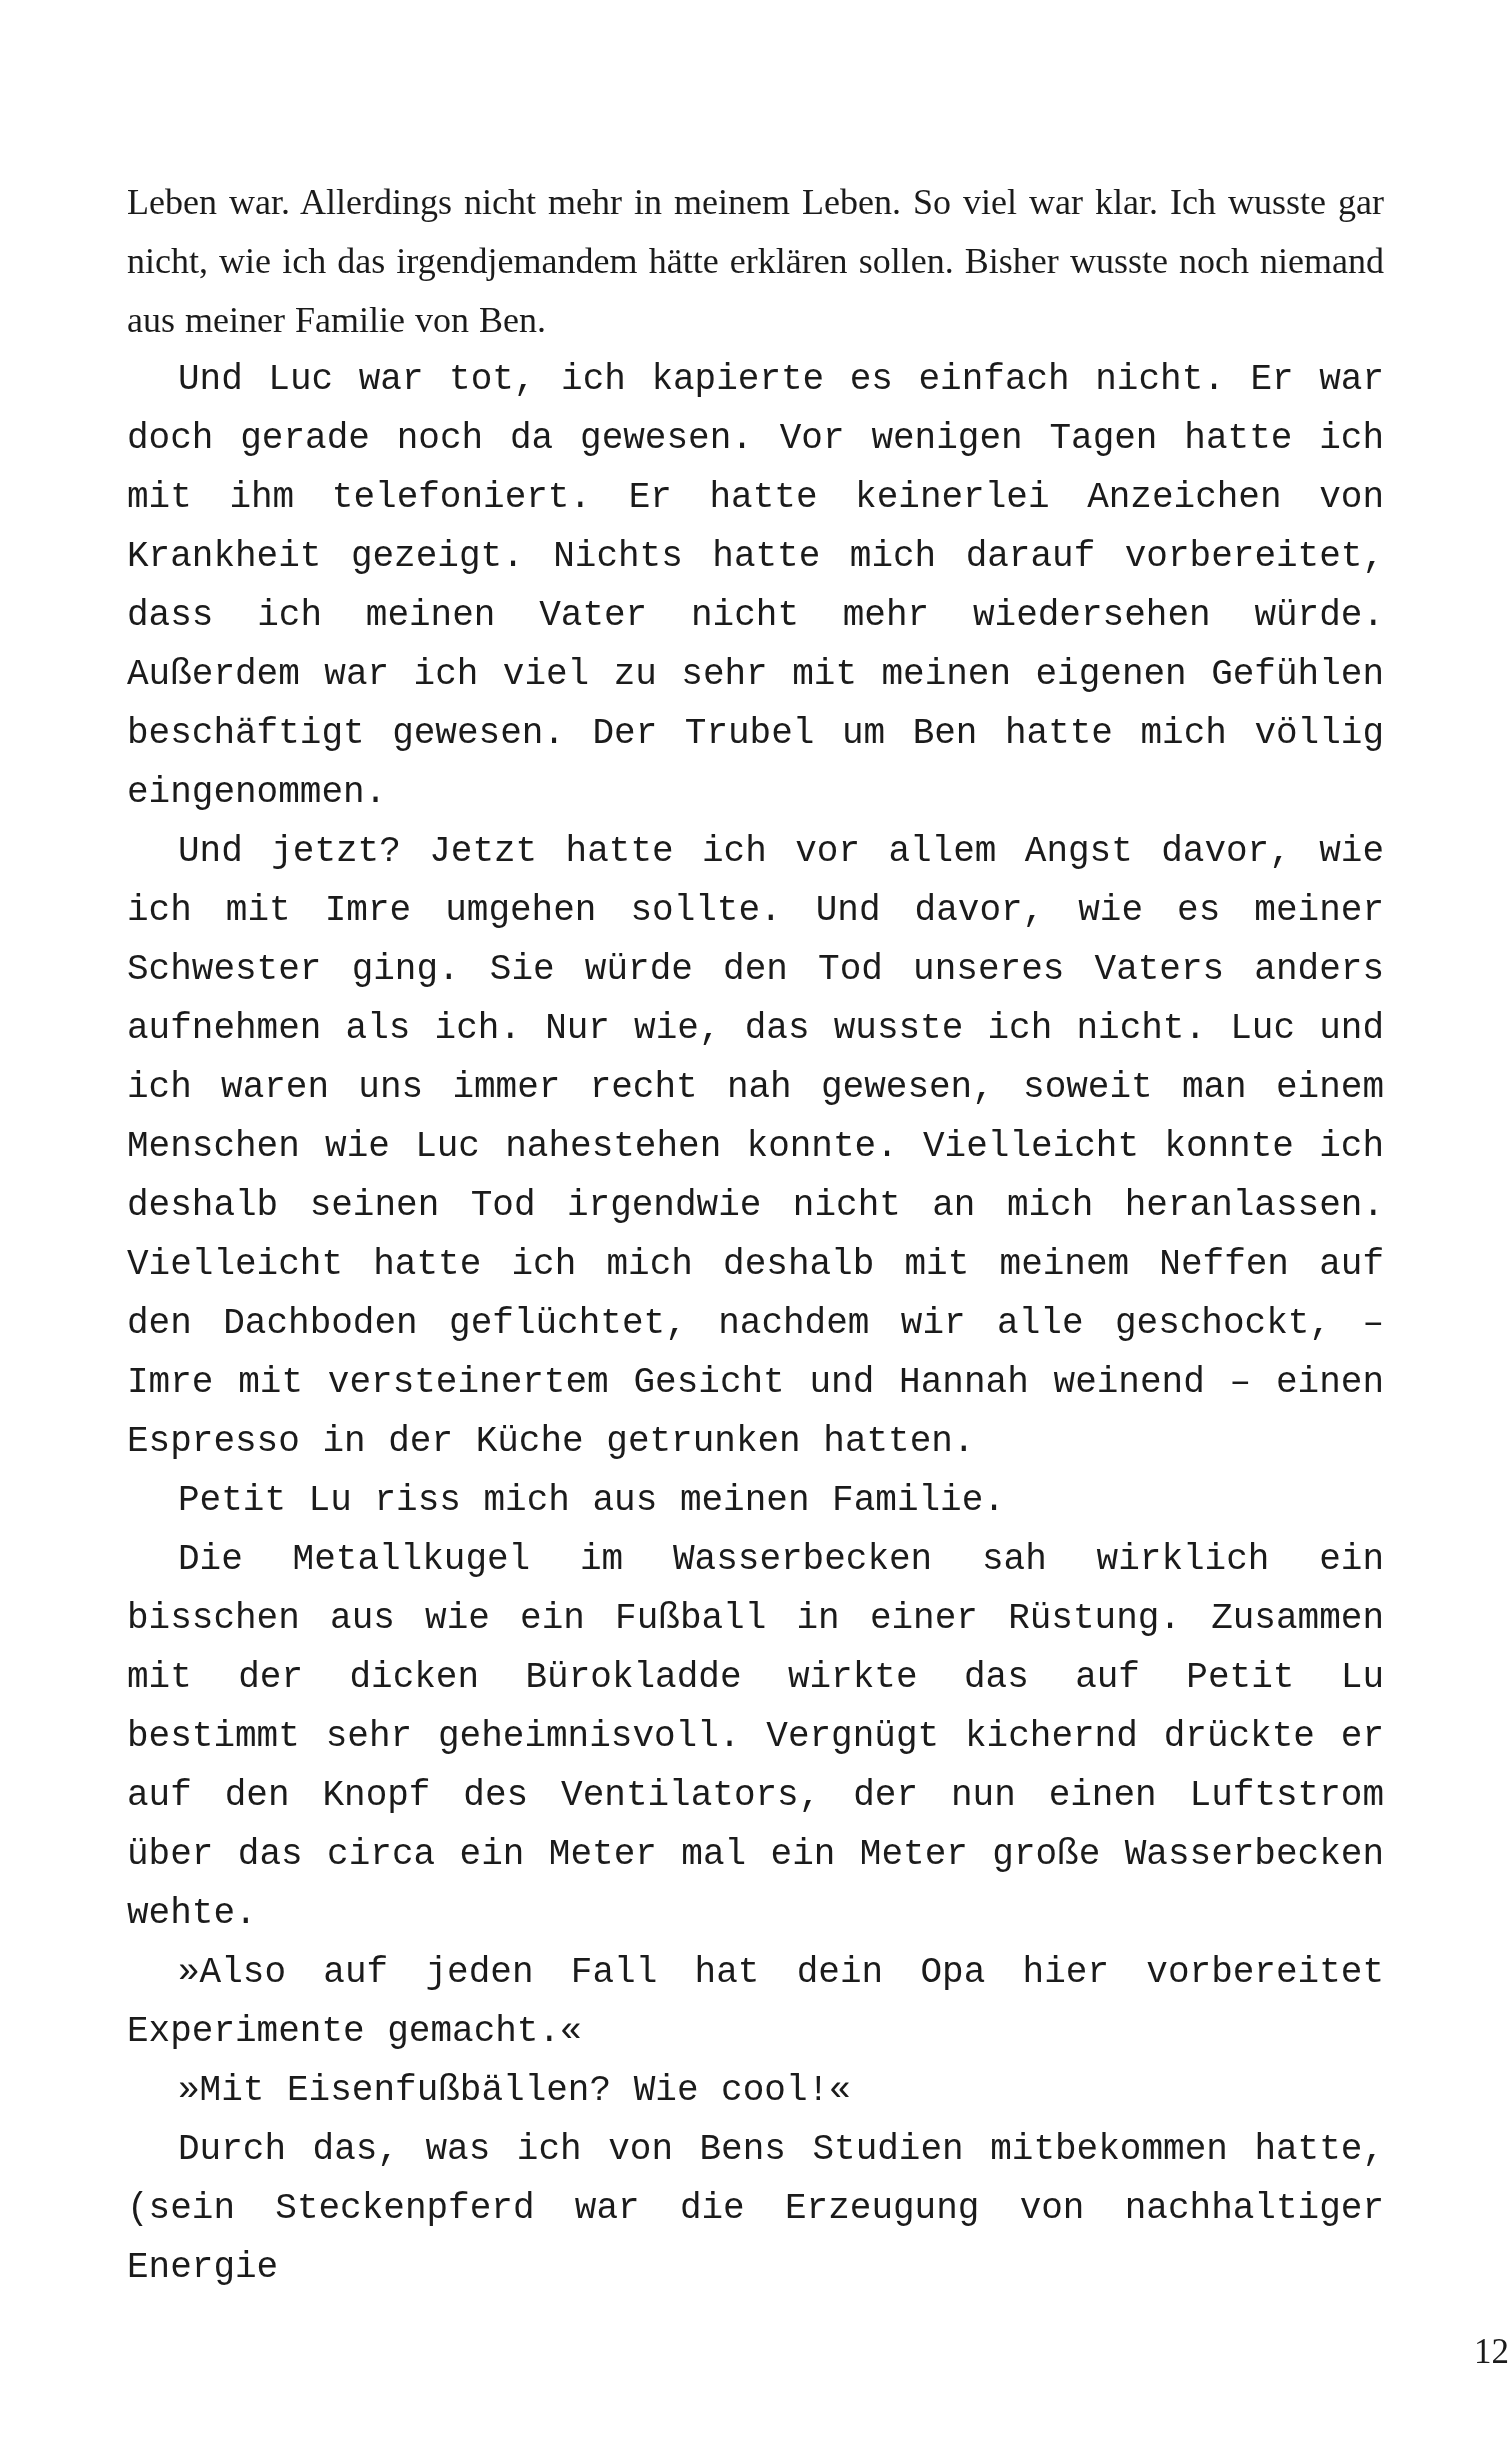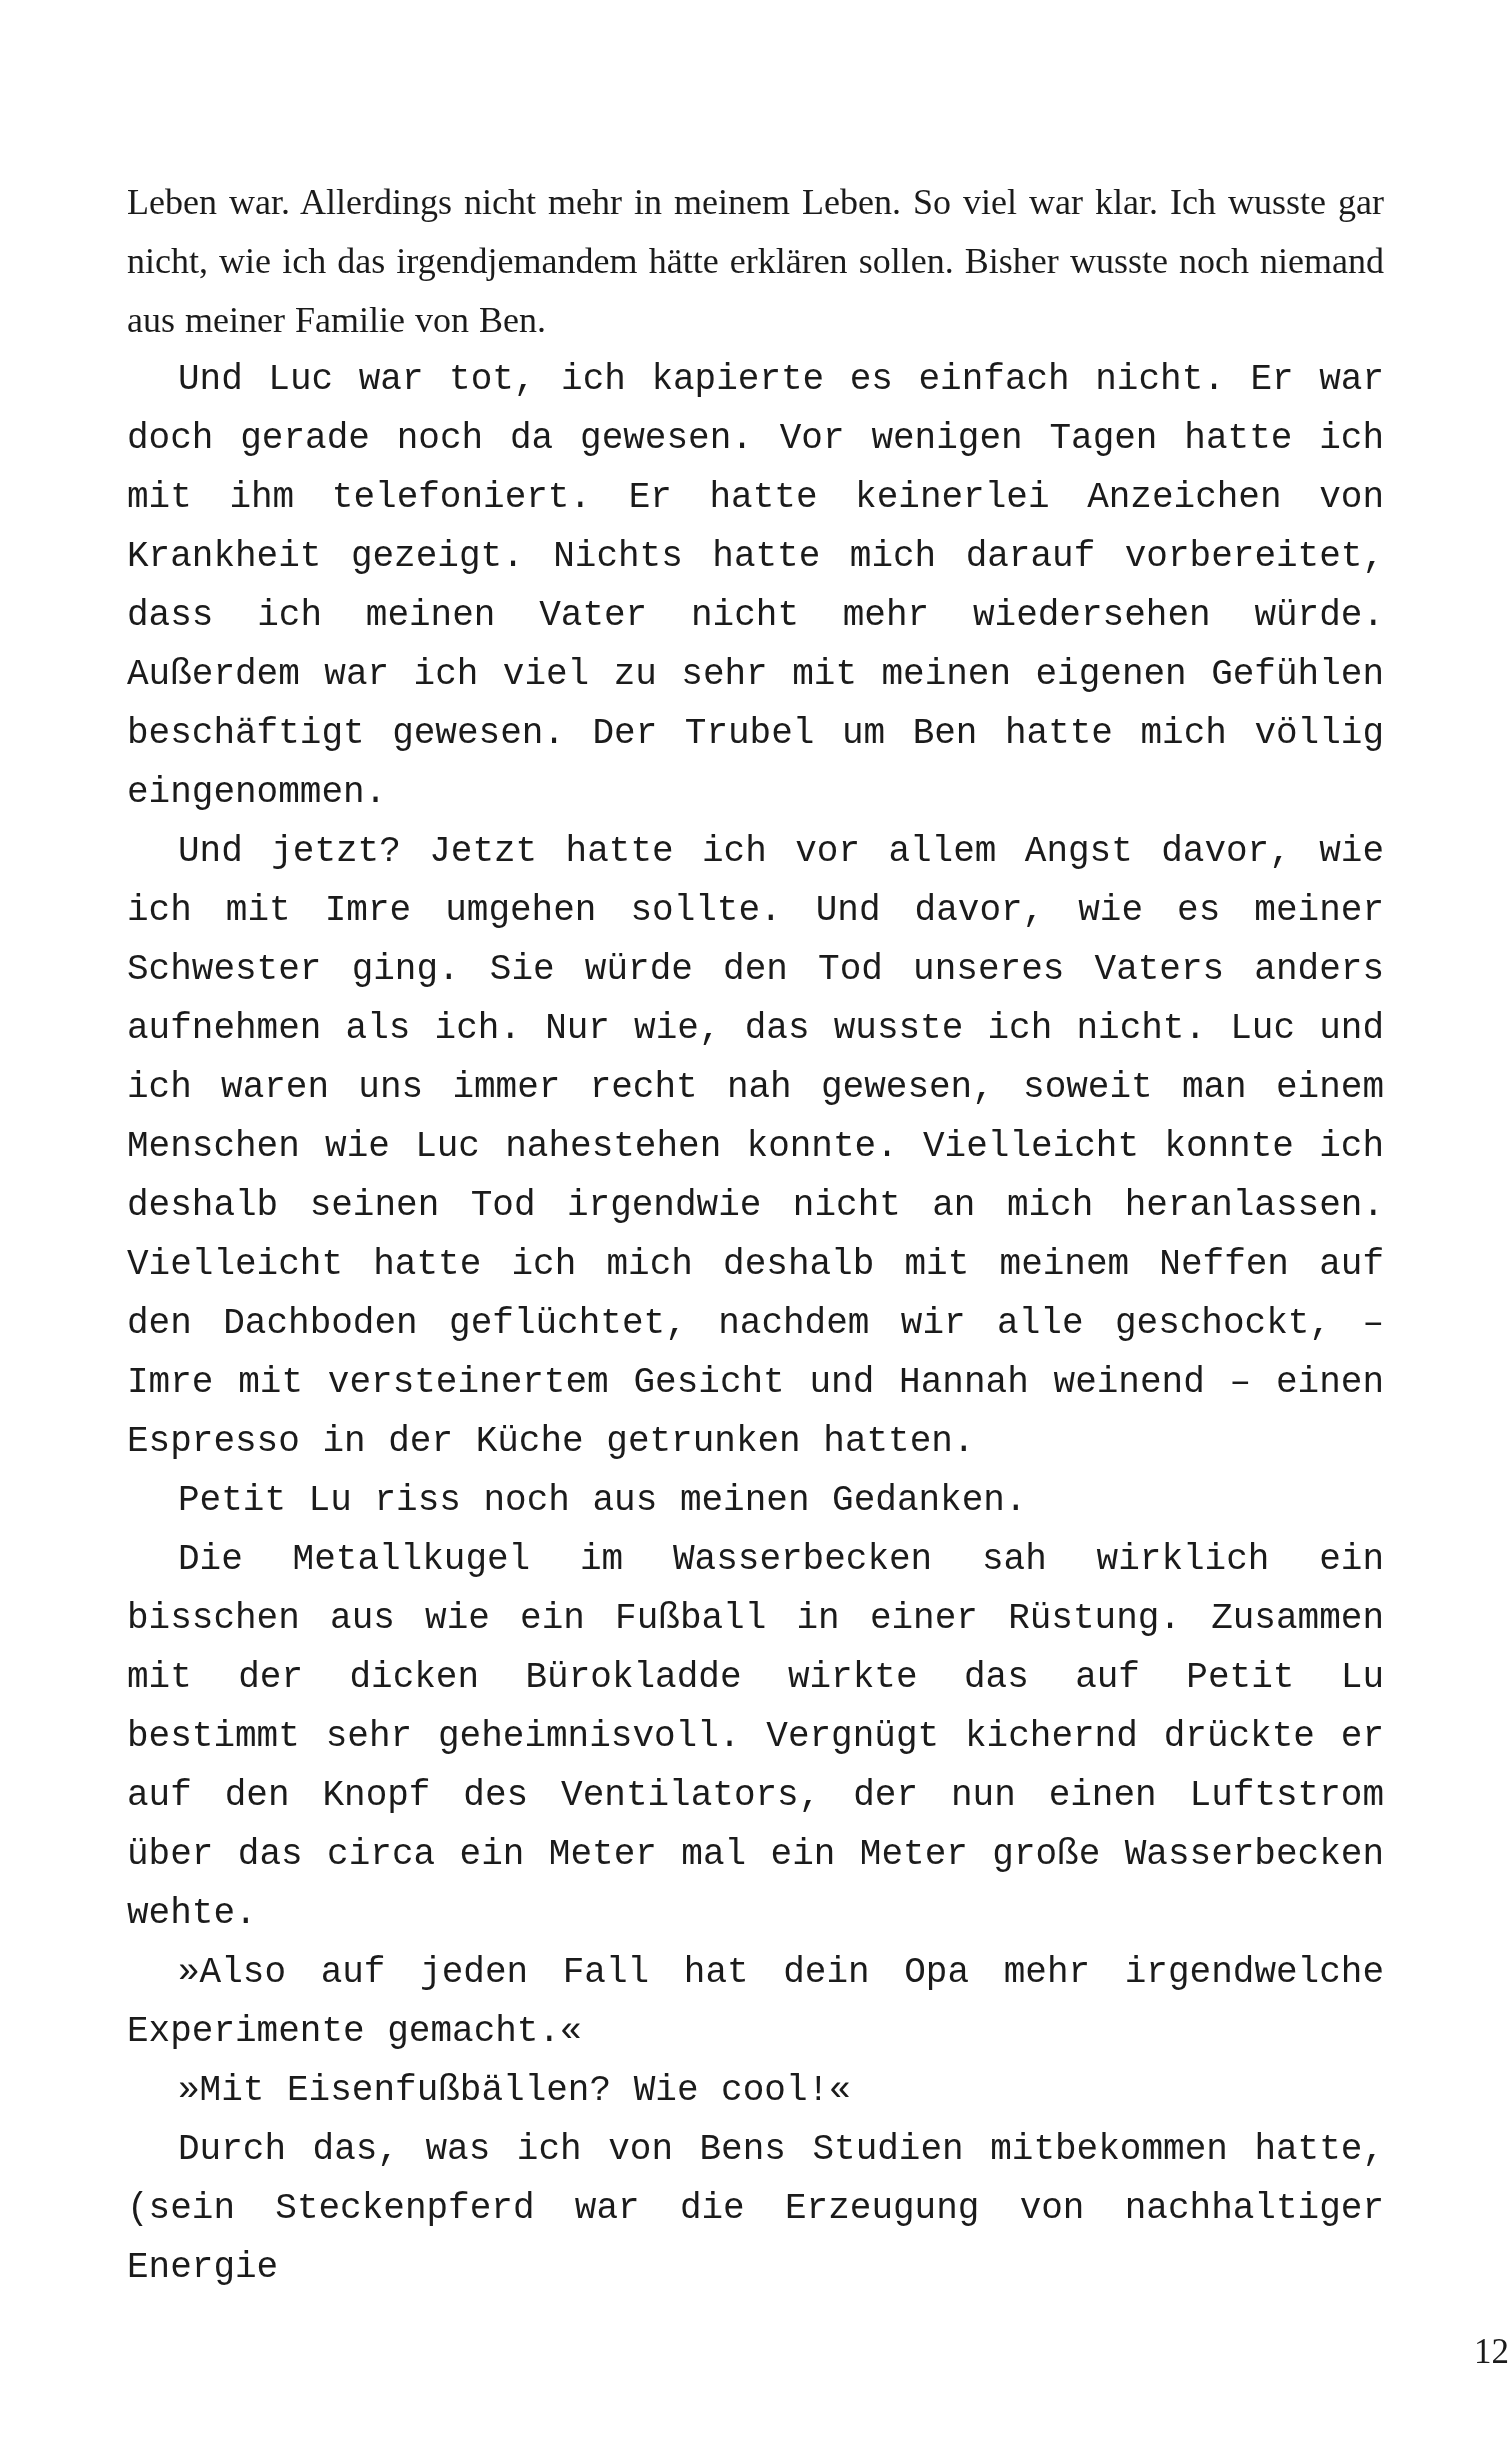--- a/index.html
+++ b/index.html
@@ -51,21 +51,21 @@
   }
 </style>
 </head>
 <body>
 
 <main class="book-page">
   <div class="text-block">
     <p class="para">Leben war. Allerdings nicht mehr in meinem Leben. So viel war klar. Ich wusste gar nicht, wie ich das irgendjemandem hätte erklären sollen. Bisher wusste noch niemand aus meiner Familie von Ben.</p>
     <p class="para indent">Und Luc war tot, ich kapierte es einfach nicht. Er war doch gerade noch da gewesen. Vor wenigen Tagen hatte ich mit ihm telefoniert. Er hatte keinerlei Anzeichen von Krankheit gezeigt. Nichts hatte mich darauf vorbereitet, dass ich meinen Vater nicht mehr wiedersehen würde. Außerdem war ich viel zu sehr mit meinen eigenen Gefühlen beschäftigt gewesen. Der Trubel um Ben hatte mich völlig eingenommen.</p>
     <p class="para indent">Und jetzt? Jetzt hatte ich vor allem Angst davor, wie ich mit Imre umgehen sollte. Und davor, wie es meiner Schwester ging. Sie würde den Tod unseres Vaters anders aufnehmen als ich. Nur wie, das wusste ich nicht. Luc und ich waren uns immer recht nah gewesen, soweit man einem Menschen wie Luc nahestehen konnte. Vielleicht konnte ich deshalb seinen Tod irgendwie nicht an mich heranlassen. Vielleicht hatte ich mich deshalb mit meinem Neffen auf den Dachboden geflüchtet, nachdem wir alle geschockt, – Imre mit versteinertem Gesicht und Hannah weinend – einen Espresso in der Küche getrunken hatten.</p>
-    <p class="para indent">Petit Lu riss noch aus meinen Gedanken.</p>
+    <p class="para indent">Petit Lu riss mich aus meinen Familie.</p>
     <p class="para indent">Die Metallkugel im Wasserbecken sah wirklich ein bisschen aus wie ein Fußball in einer Rüstung. Zusammen mit der dicken Bürokladde wirkte das auf Petit Lu bestimmt sehr geheimnisvoll. Vergnügt kichernd drückte er auf den Knopf des Ventilators, der nun einen Luftstrom über das circa ein Meter mal ein Meter große Wasserbecken wehte.</p>
-    <p class="para indent">»Also auf jeden Fall hat dein Opa mehr irgendwelche Experimente gemacht.«</p>
+    <p class="para indent">»Also auf jeden Fall hat dein Opa hier vorbereitet Experimente gemacht.«</p>
     <p class="para indent">»Mit Eisenfußbällen? Wie cool!«</p>
     <p class="para indent">Durch das, was ich von Bens Studien mitbekommen hatte, (sein Steckenpferd war die Erzeugung von nachhaltiger Energie</p>
   </div>
   <div class="page-number">12</div>
 </main>
 
 
 </body></html>

